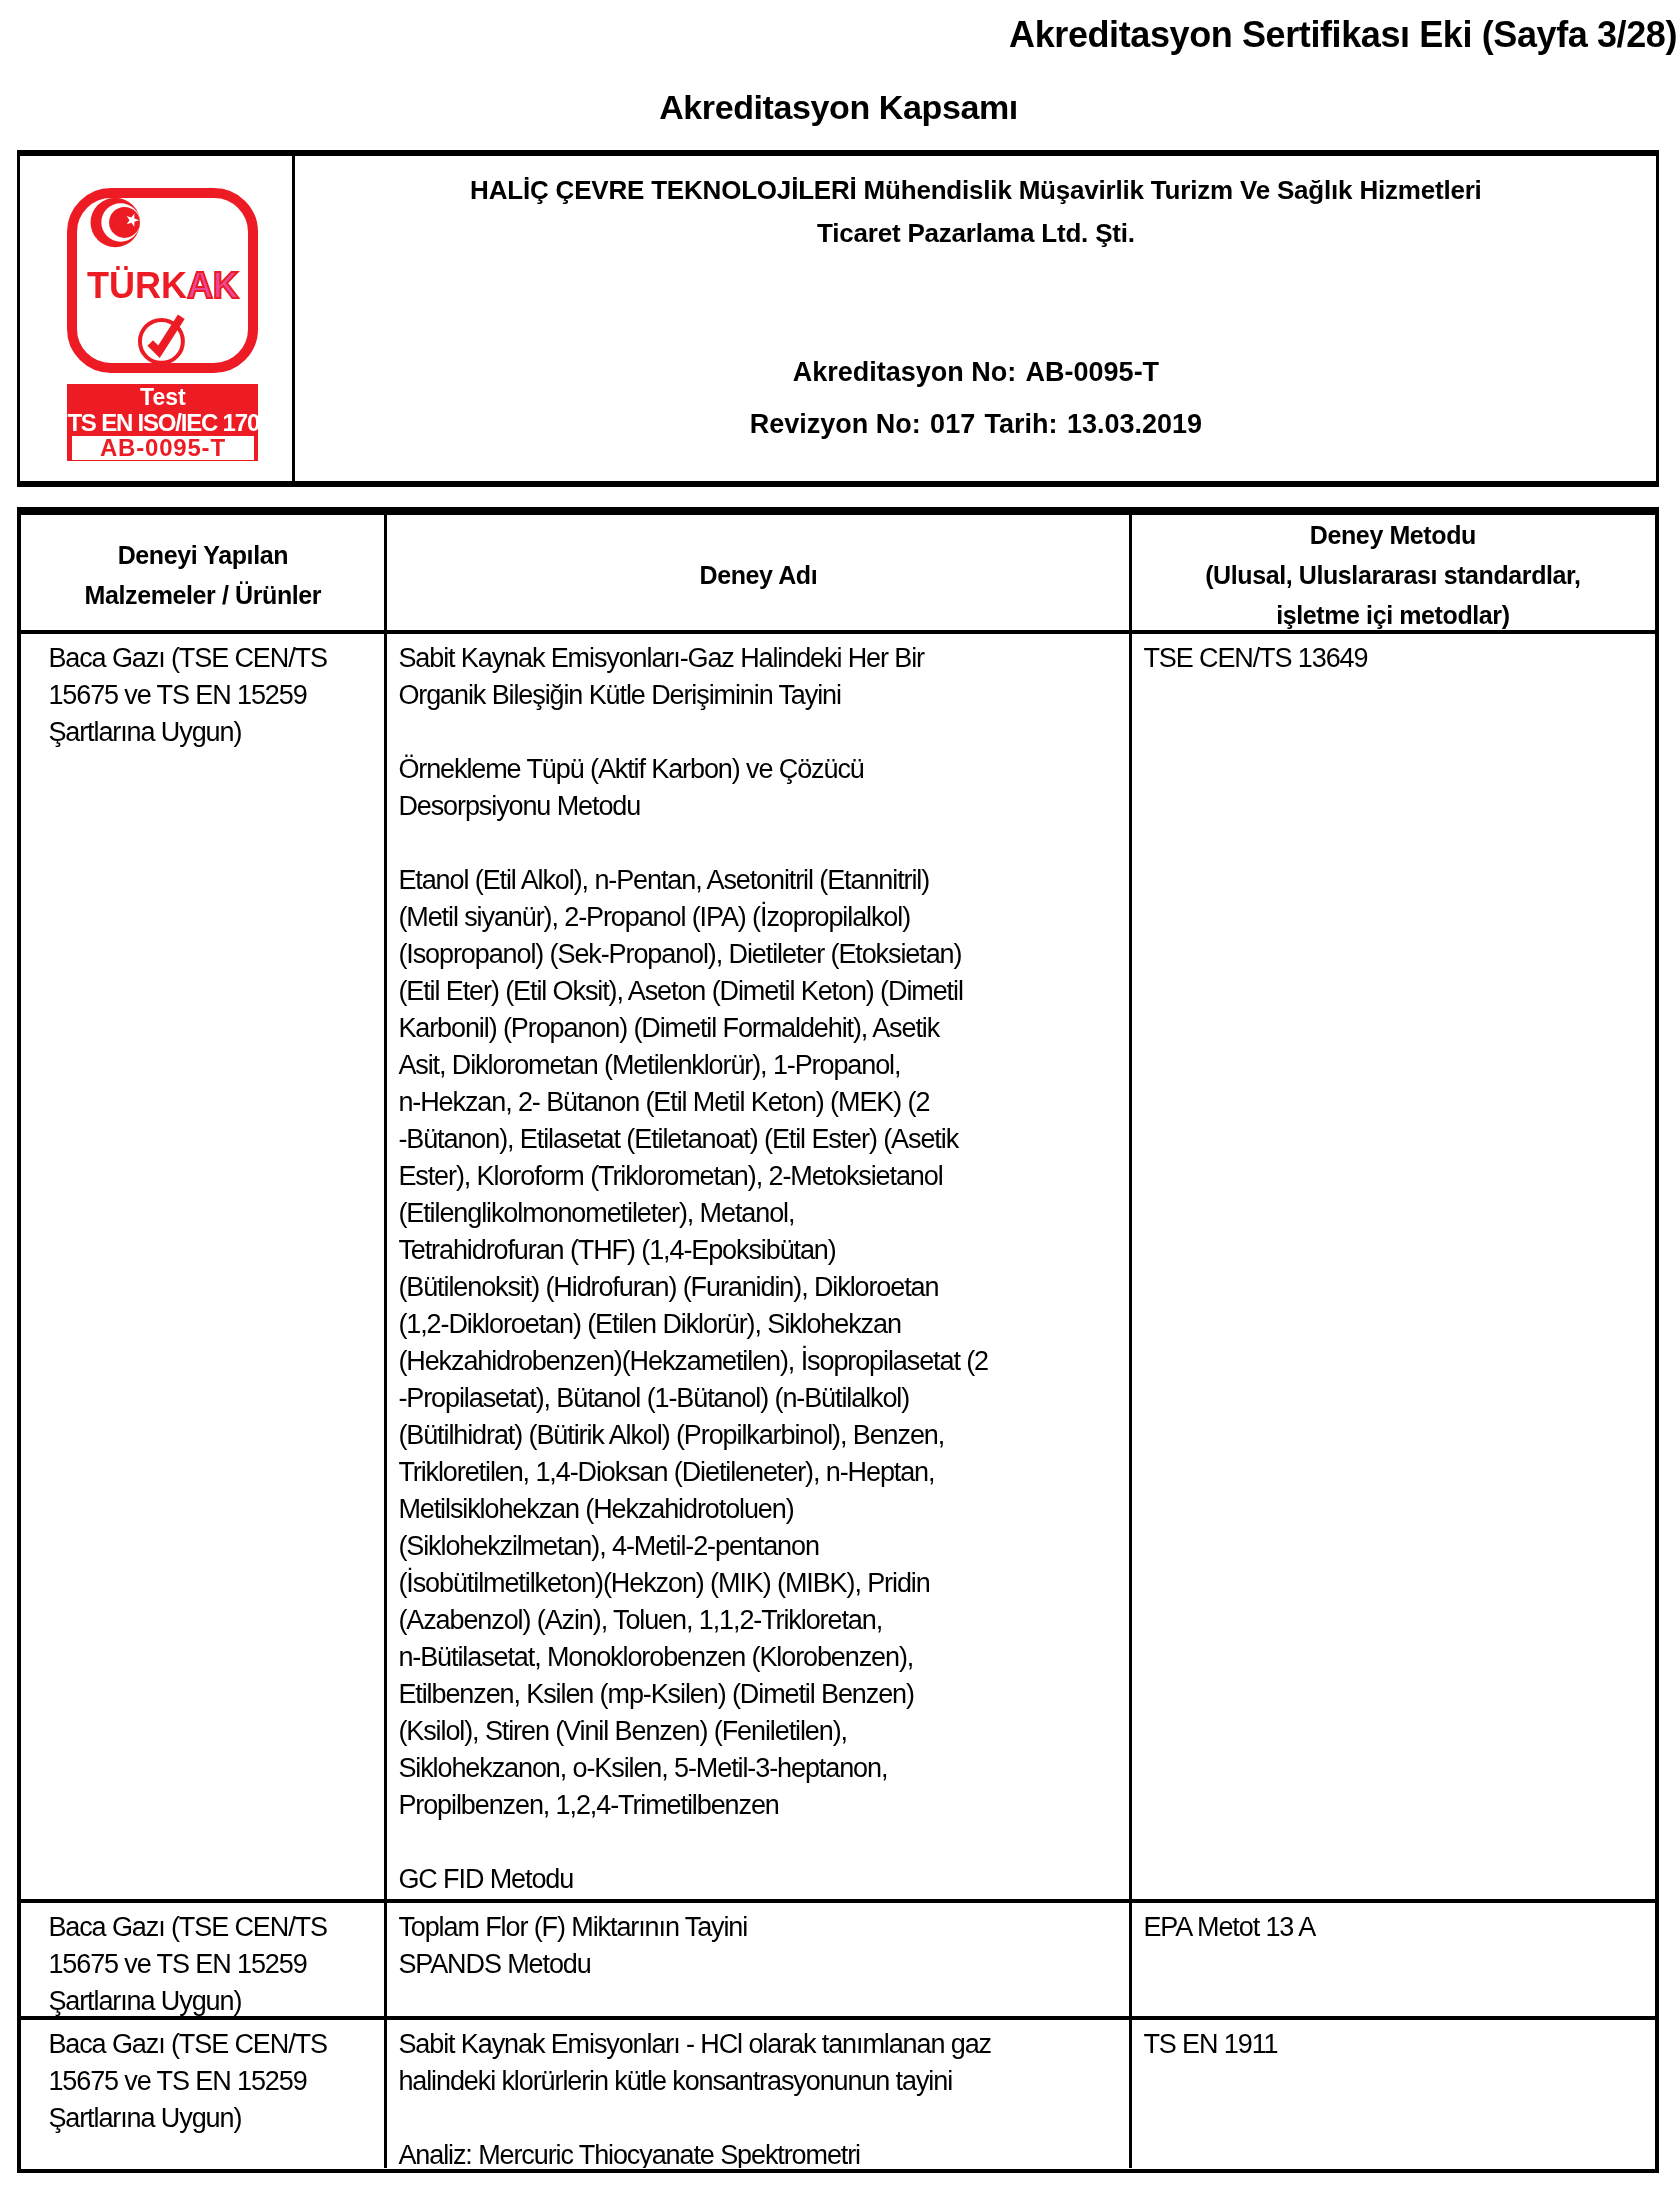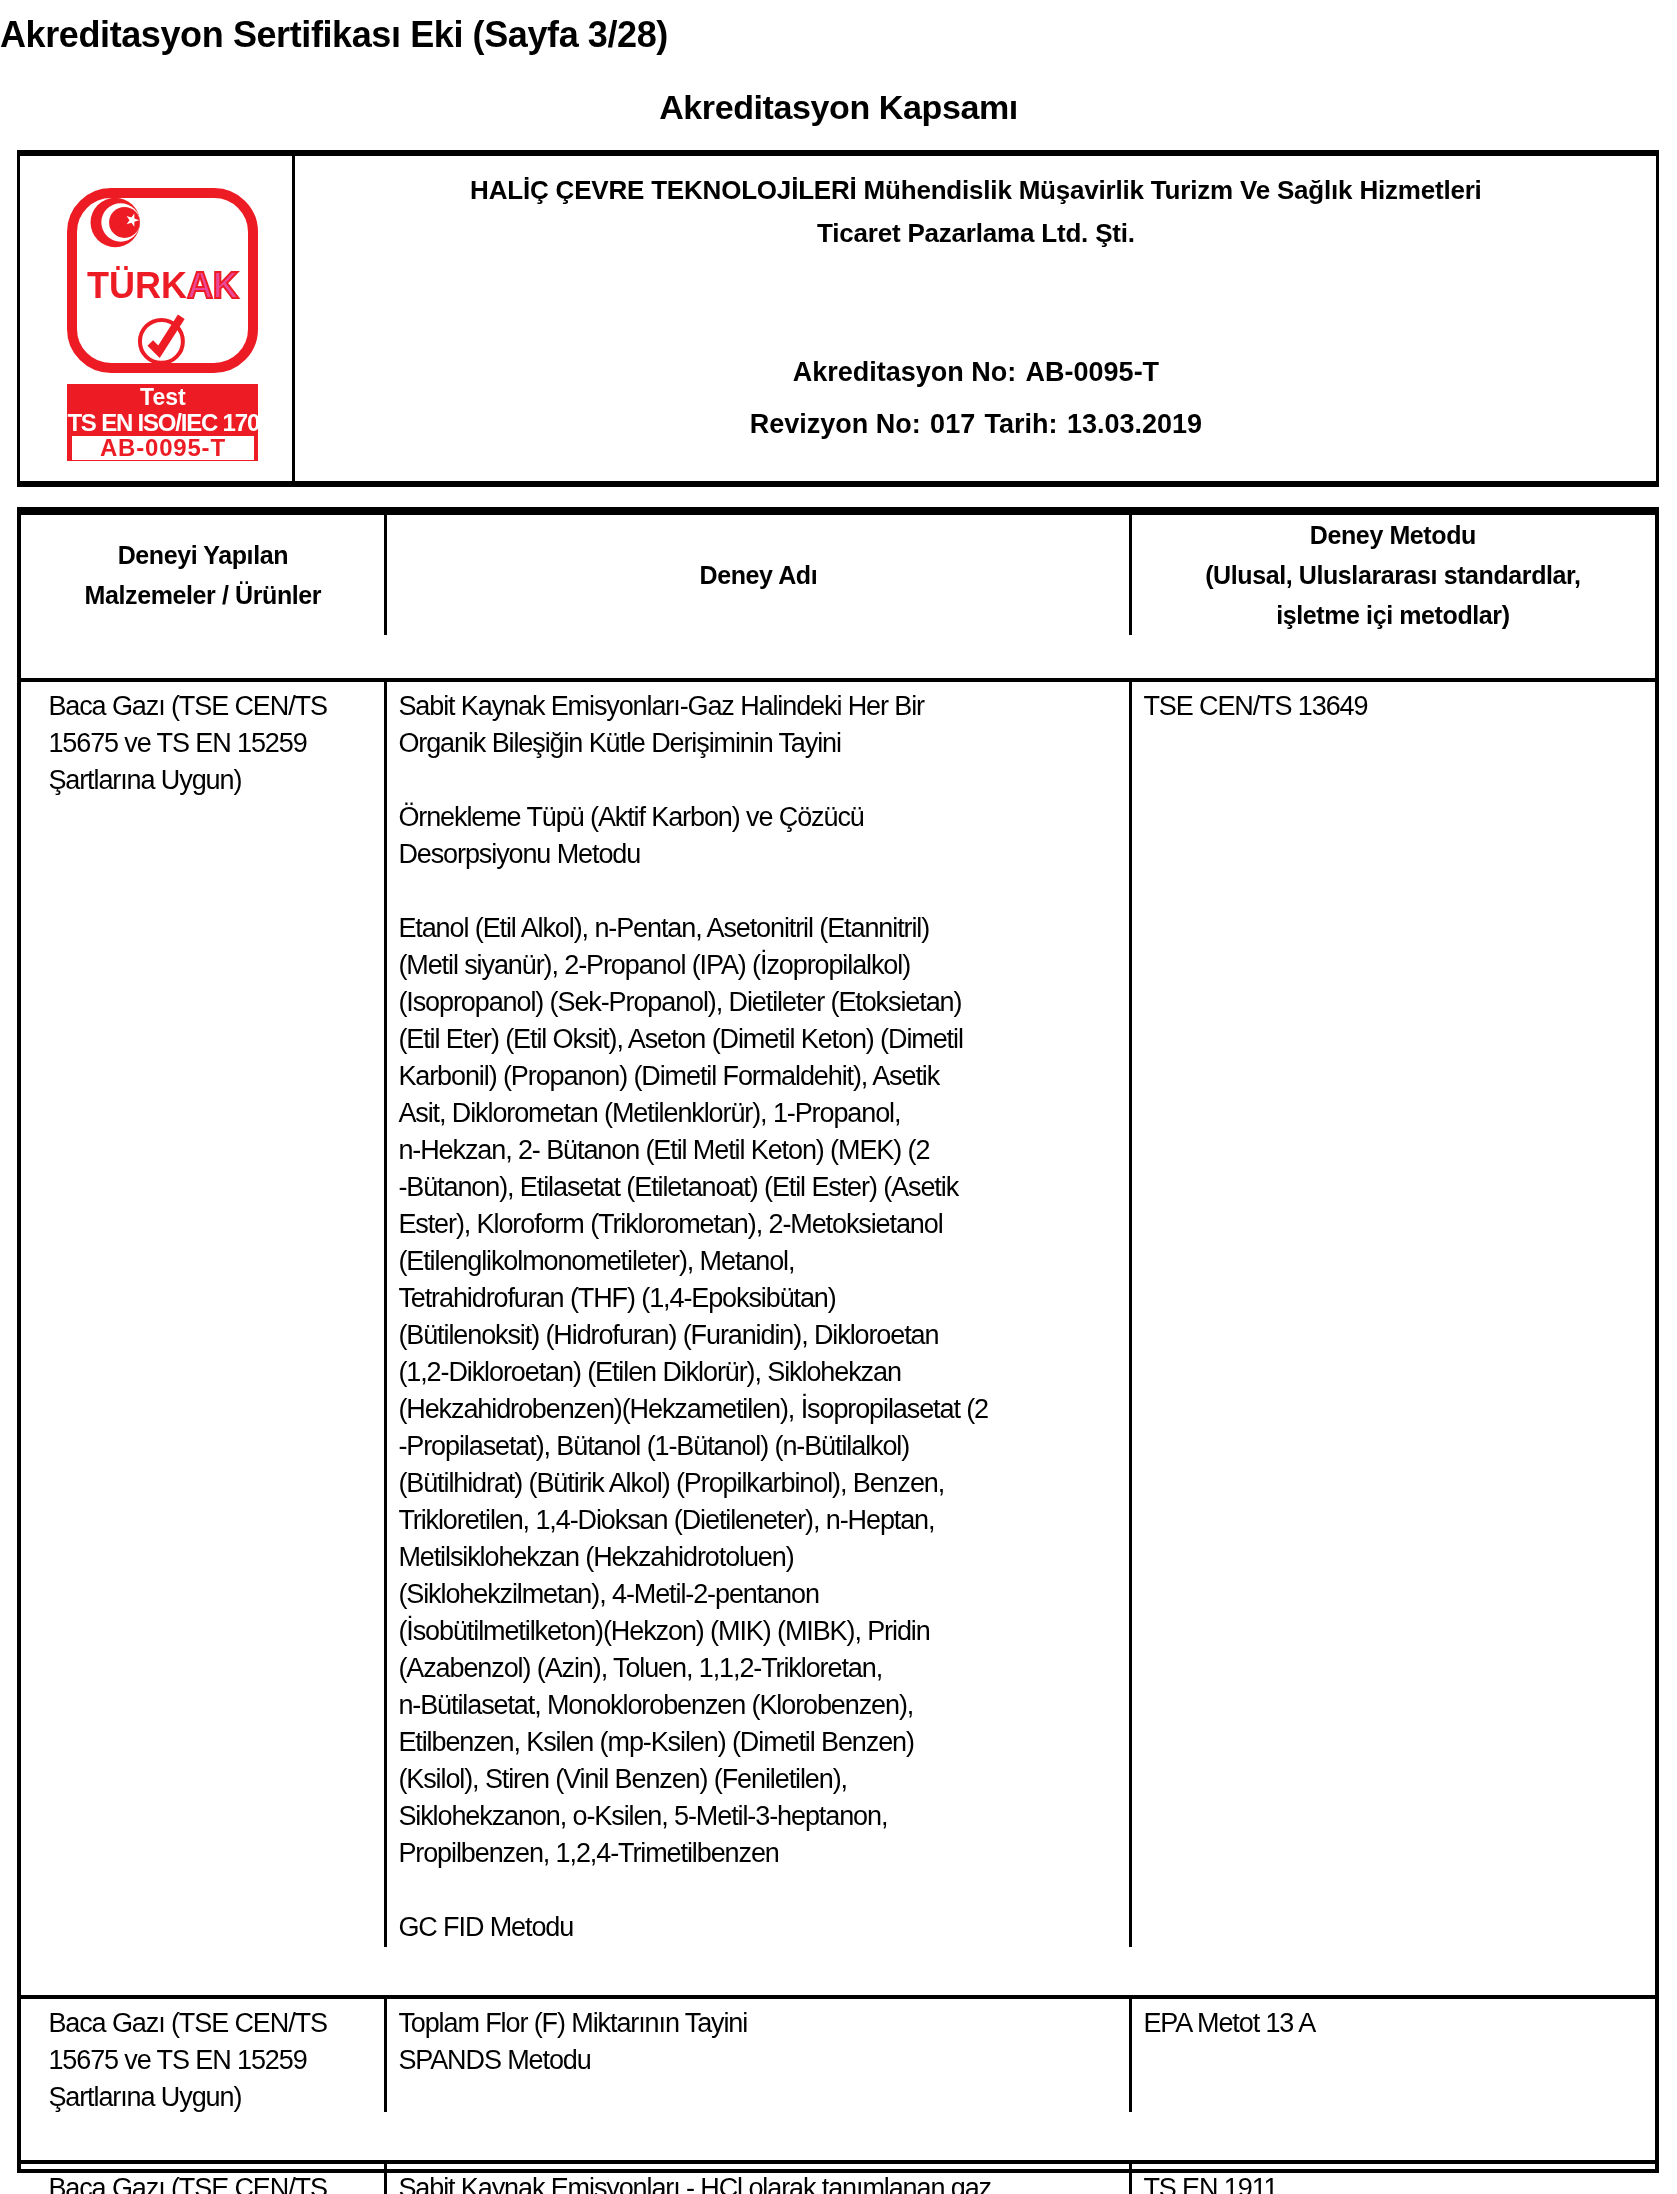--- a/index.html
+++ b/index.html
@@ -3,21 +3,21 @@
 <meta charset="utf-8">
 <style>
   * { margin:0; padding:0; box-sizing:border-box; }
   html,body { background:#ffffff; }
   body {
     width:1677px; height:2194px; position:relative;
     font-family:"Liberation Sans", sans-serif; color:#000;
   }
   .doc-title {
     position:absolute; top:14.2px; left:0; width:100%;
-    text-align:left; font-size:36px; font-weight:bold; letter-spacing:-0.4px;
+    text-align:right; font-size:36px; font-weight:bold; letter-spacing:-0.4px;
   }
   .doc-subtitle {
     position:absolute; top:88px; left:0; width:100%;
     text-align:center; font-size:34px; font-weight:bold; letter-spacing:-0.4px;
   }
 
   
   .header-box {
     position:absolute; left:17.4px; top:150px; width:1642px; height:337px;
     border:3.2px solid #000; border-top-width:6.3px; border-bottom-width:6.3px;
@@ -57,21 +57,21 @@
   .accreditation-line { position:absolute; top:201px; left:0; width:100%; text-align:center; font-weight:bold; font-size:27px; }
   .revision-line      { position:absolute; top:253px; left:0; width:100%; text-align:center; font-weight:bold; font-size:27px; }
   .accreditation-line span, .revision-line span { margin:0 4.7px; }
 
   
   .cert-table {
     position:absolute; left:17.4px; top:507px; width:1642px; height:1666px;
     border:4.7px solid #000; border-top-width:8px;
   }
   .trow { display:grid; grid-template-columns:363px 745px 524px; }
-  .trow + .trow { border-top:4.7px solid #000;margin-top:48px; }
+  .trow + .trow { border-top:4.7px solid #000; }
   .t-head { height:115px; }
   .t-r0 { height:1269px; }
   .t-r1 { height:117px; }
   .t-r2 { height:152px; }
   .t-r0, .t-r1, .t-r2 { overflow:hidden; }
 
   .th {
     display:flex; align-items:center; justify-content:center; text-align:center;
     font-weight:bold; font-size:25px; line-height:40px; letter-spacing:-0.4px;
     white-space:pre-line; padding:0 6.3px;

